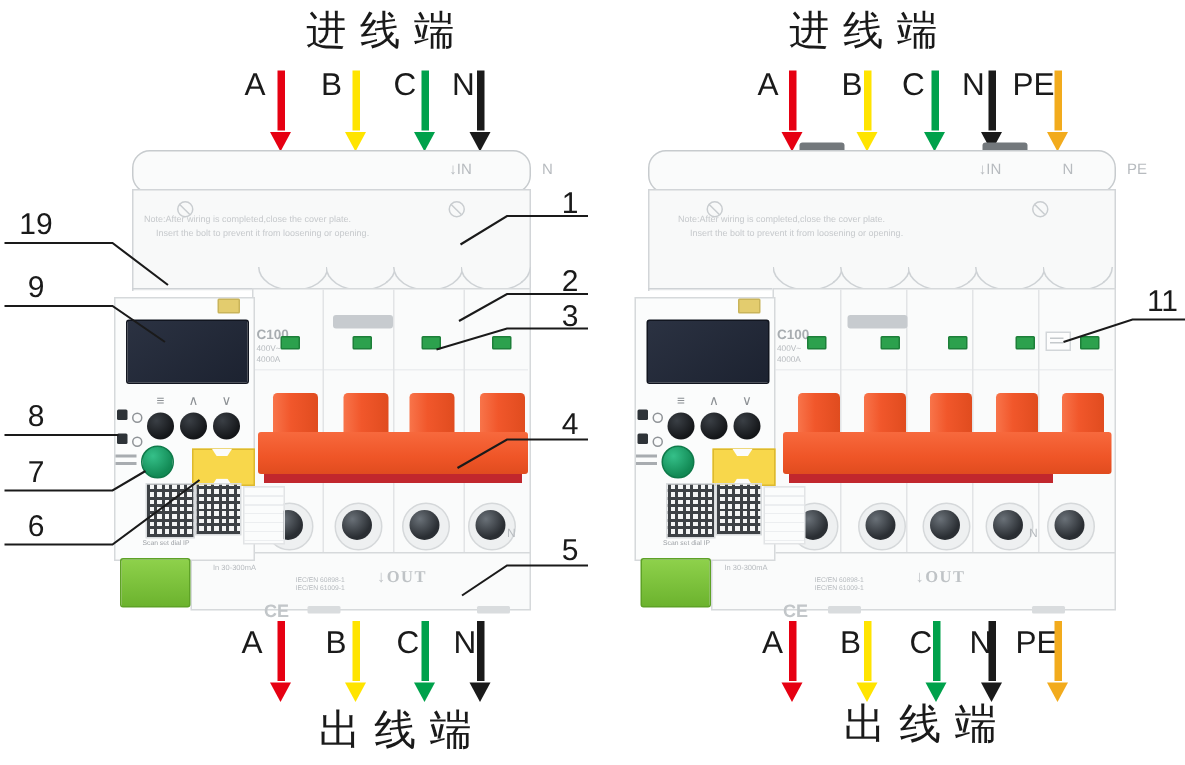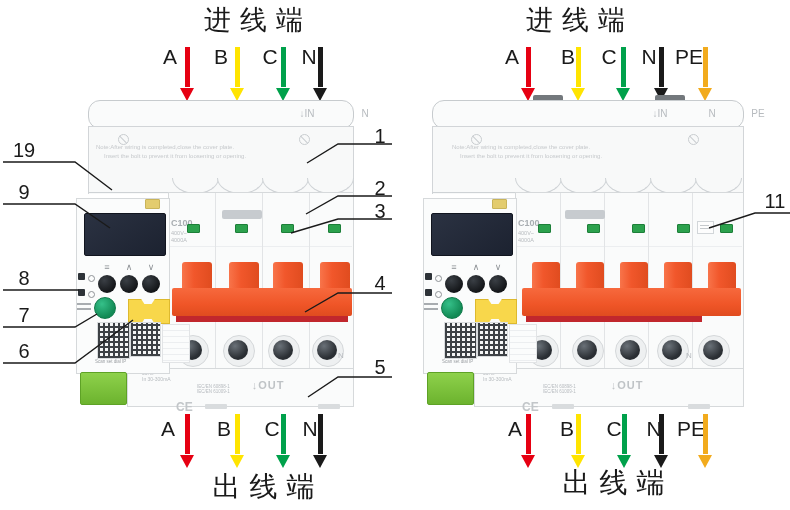--- a/index.html
+++ b/index.html
@@ -44,21 +44,21 @@
   .tinybar{position:absolute;width:14px;height:2px;background:#a8acb0;}
   .schem{position:absolute;border:1px solid #e2e4e6;background:repeating-linear-gradient(180deg,#fbfcfc 0 5px,#eceef0 5px 6px);}
   .clip{position:absolute;width:45px;height:31px;background:linear-gradient(180deg,#8ed14b,#6cb32e);border:1px solid #5ea226;border-radius:2px;}
   .yled{position:absolute;width:13px;height:8px;background:#e3cc6e;border:1px solid #c9b45a;border-radius:1px;}
   .tab{position:absolute;background:#d9dcde;border-radius:1px;}
   .toptab{position:absolute;width:30px;height:10px;background:#73787c;border-radius:2px;}
   .markbox{position:absolute;width:15px;height:11px;border:1px solid #d2d6d9;background:#fdfdfd;}
   .markbox:after{content:"";position:absolute;left:2px;top:3px;width:9px;height:1px;background:#c5c9cc;box-shadow:0 3px 0 #c5c9cc;}
   svg.overlay{position:absolute;left:0;top:0;z-index:40;pointer-events:none;}
   .t45{font-size:4.5px;} .t5{font-size:5px;} .t55{font-size:5.5px;} .t8{font-size:8px;}
-  .t9b{font-size:9px;font-weight:bold;} .t10{font-size:10px;margin-left:40px;} .t11b{font-size:11px;font-weight:bold;letter-spacing:1px;} .t12b{font-size:12px;font-weight:bold;margin-top:18px;}
+  .t9b{font-size:9px;font-weight:bold;} .t10{font-size:10px;margin-left:40px;} .t11b{font-size:11px;font-weight:bold;letter-spacing:1px;font-family:Liberation Serif, serif;} .t12b{font-size:12px;font-weight:bold;margin-top:18px;}
 </style>
 </head>
 <body>
 
 <div id="canvas">
 
   <div class="title" style="left:178px;top:2px;">进线端</div>
   <div class="title" style="left:500px;top:2px;">进线端</div>
   <div class="title" style="left:188px;top:468px;font-size:28px;">出线端</div>
   <div class="title" style="left:538px;top:464px;font-size:28px;">出线端</div>

